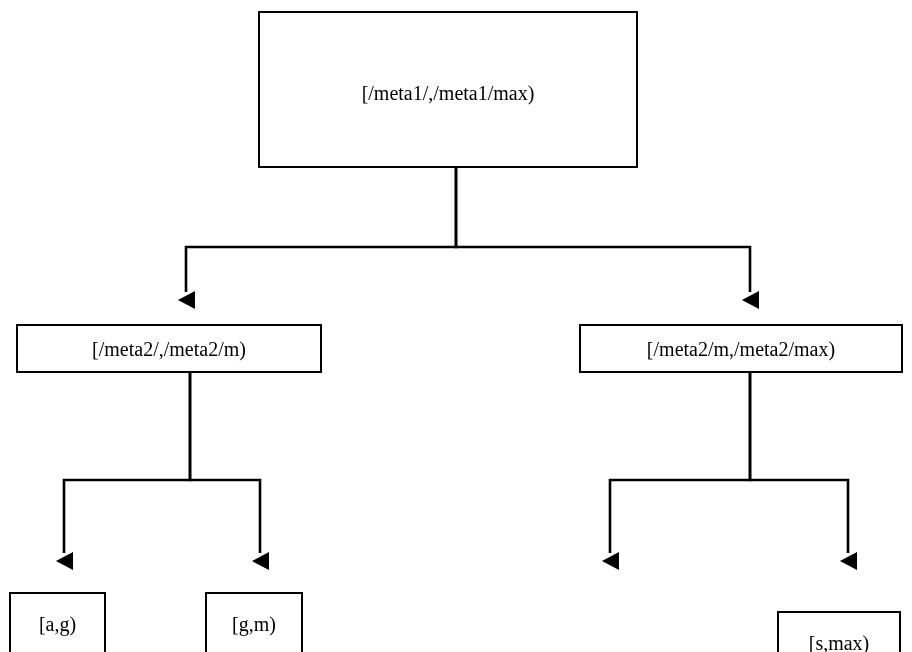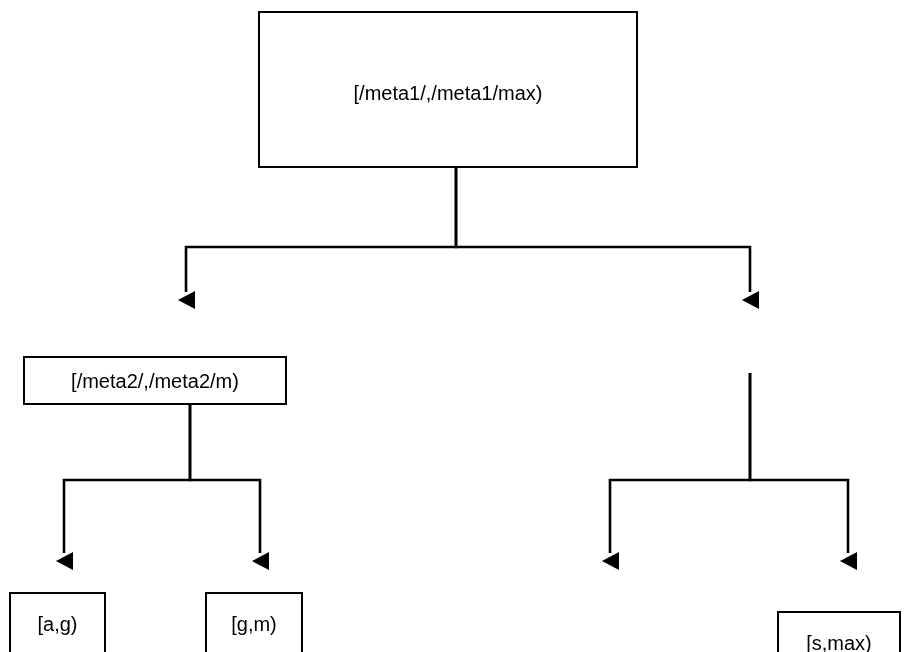--- a/index.html
+++ b/index.html
@@ -29,21 +29,21 @@
     box-sizing: border-box;
     background: #ffffff;
     border: 2px solid #000000;
     display: flex;
     align-items: center;
     justify-content: center;
     color: #000000;
     z-index: 2;
   }
   .node-label {
-    font-family: Liberation Sans, sans-serif;
+    font-family: Liberation Serif, serif;
     white-space: pre;
     letter-spacing: 0px;
     color: #000000;
   }
 
   
   .node-root {
     left: 258px;
     top: 11px;
     width: 380px;
@@ -60,23 +60,22 @@
   
   .node-mid {
     top: 324px;
     height: 49px;
   }
   .node-mid .node-label {
     font-size: 20px;
     line-height: 24px;
   }
   .node-mid-left {
-    left: 23px;
-    width: 264px;
-    margin-top: 32px;
+    left: 16px;
+    width: 306px;
   }
   .node-mid-right {
     left: 579px;
     width: 324px;
   }
 
   
   .node-leaf {
     top: 592px;
     height: 63px;
@@ -125,20 +124,23 @@
   </svg>
 
   <div class="node node-root">
     <span class="node-label">[/meta1/,/meta1/max)</span>
   </div>
 
   <div class="node node-mid node-mid-left">
     <span class="node-label">[/meta2/,/meta2/m)</span>
   </div>
 
+  <div class="node node-mid node-mid-right">
+    <span class="node-label">[/meta2/m,/meta2/max)</span>
+  </div>
 
   <div class="node node-leaf node-leaf-1">
     <span class="node-label">[a,g)</span>
   </div>
 
   <div class="node node-leaf node-leaf-2">
     <span class="node-label">[g,m)</span>
   </div>
 
 

